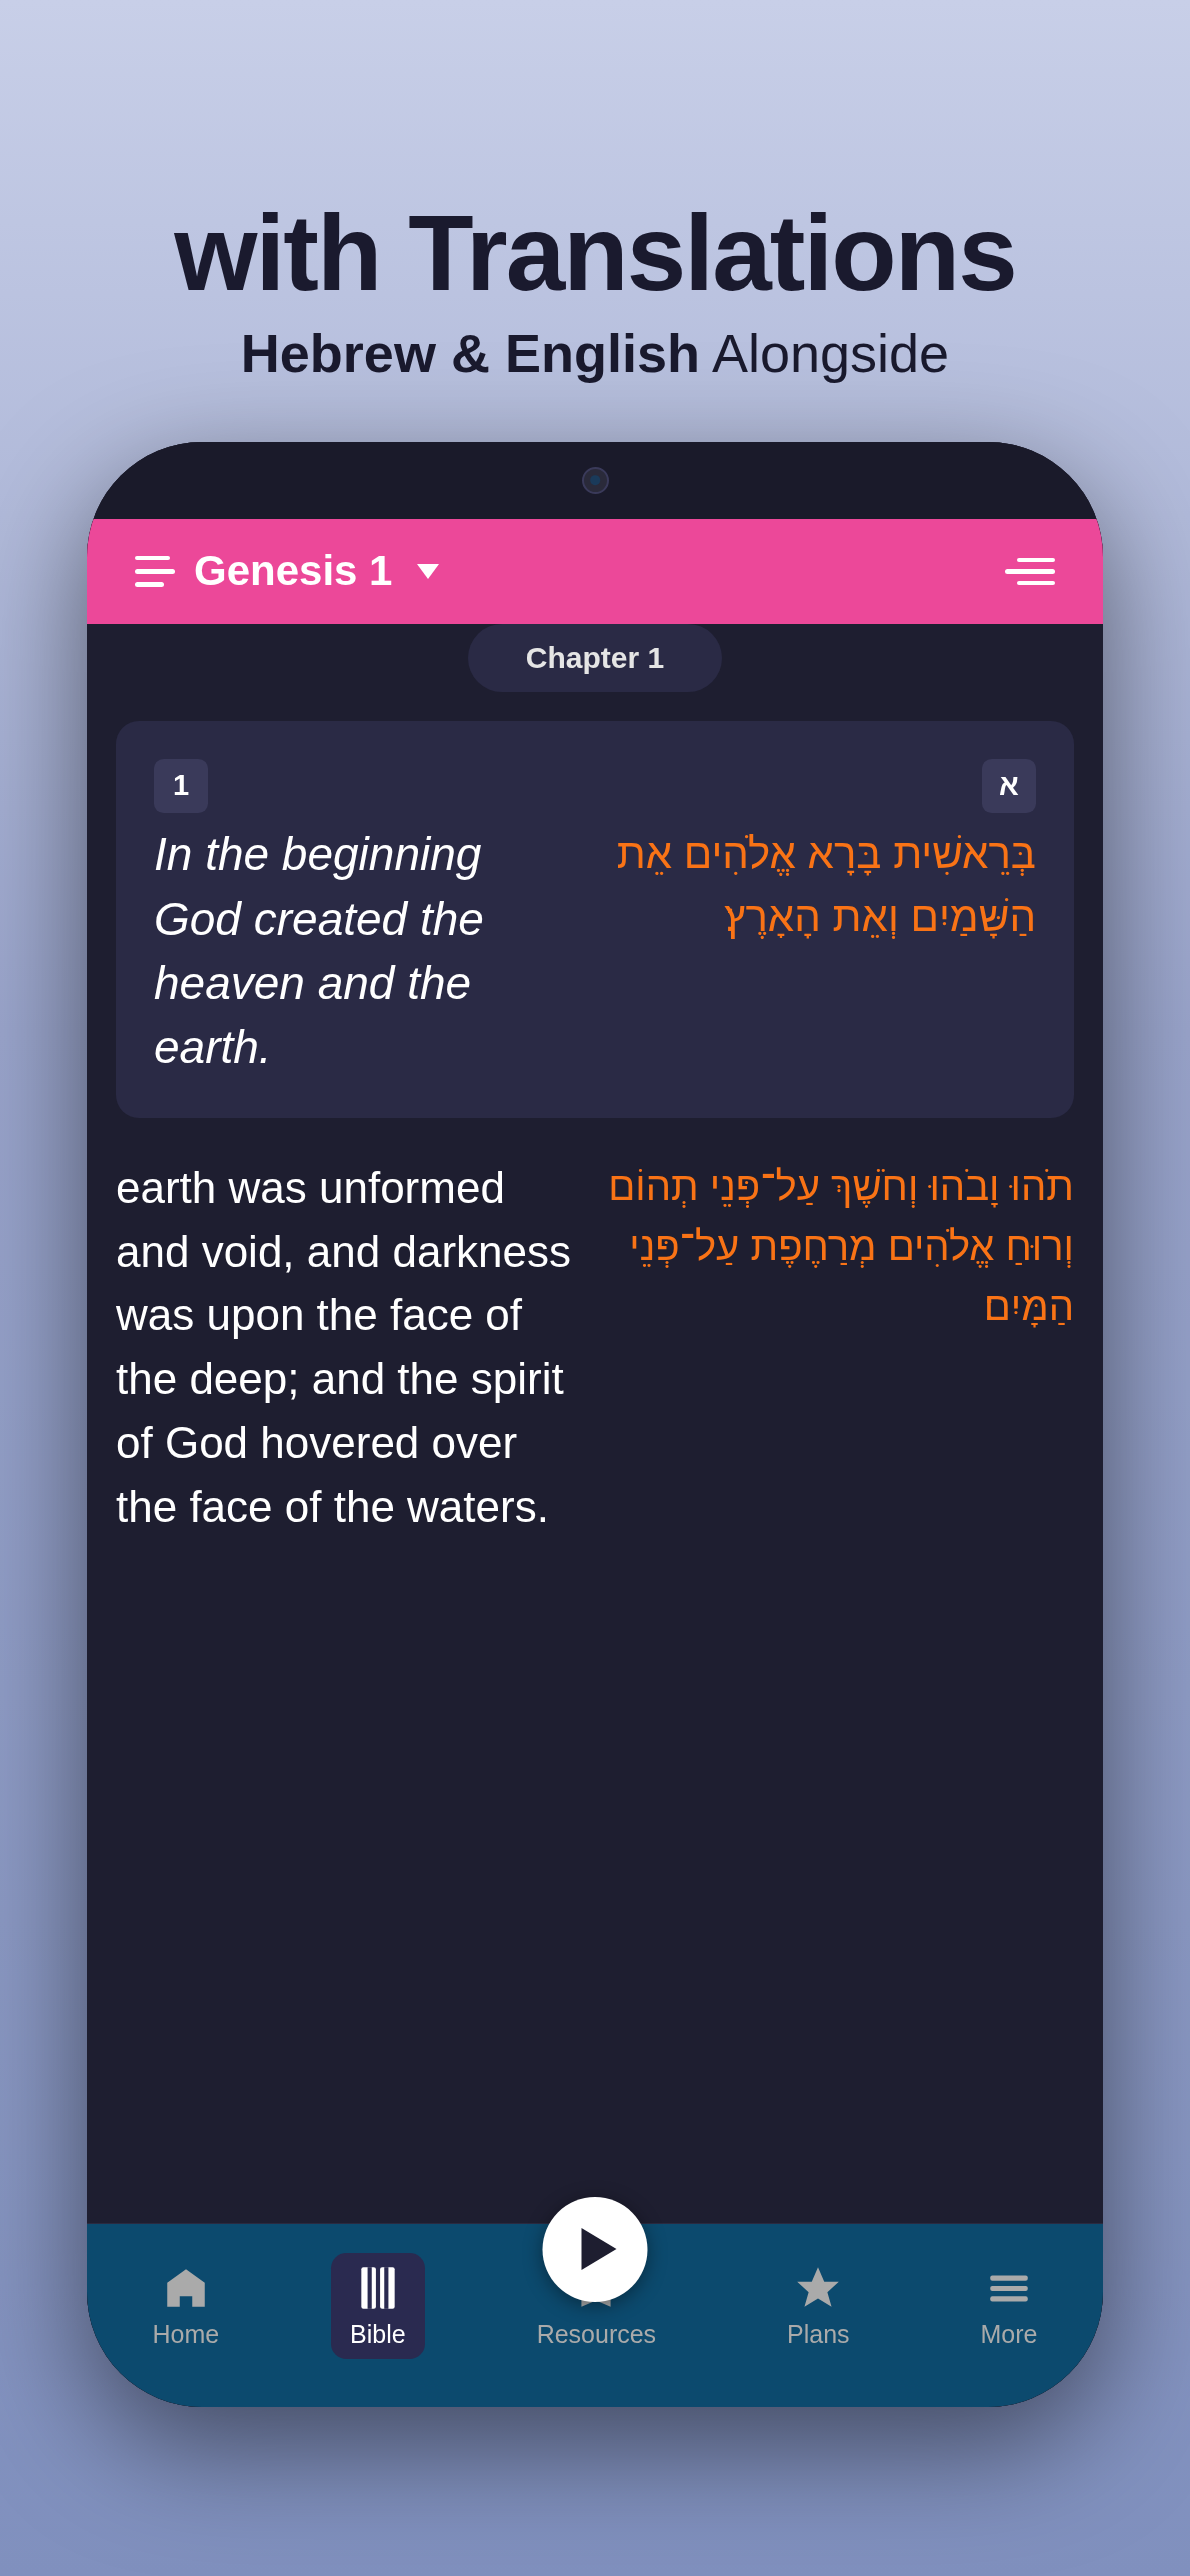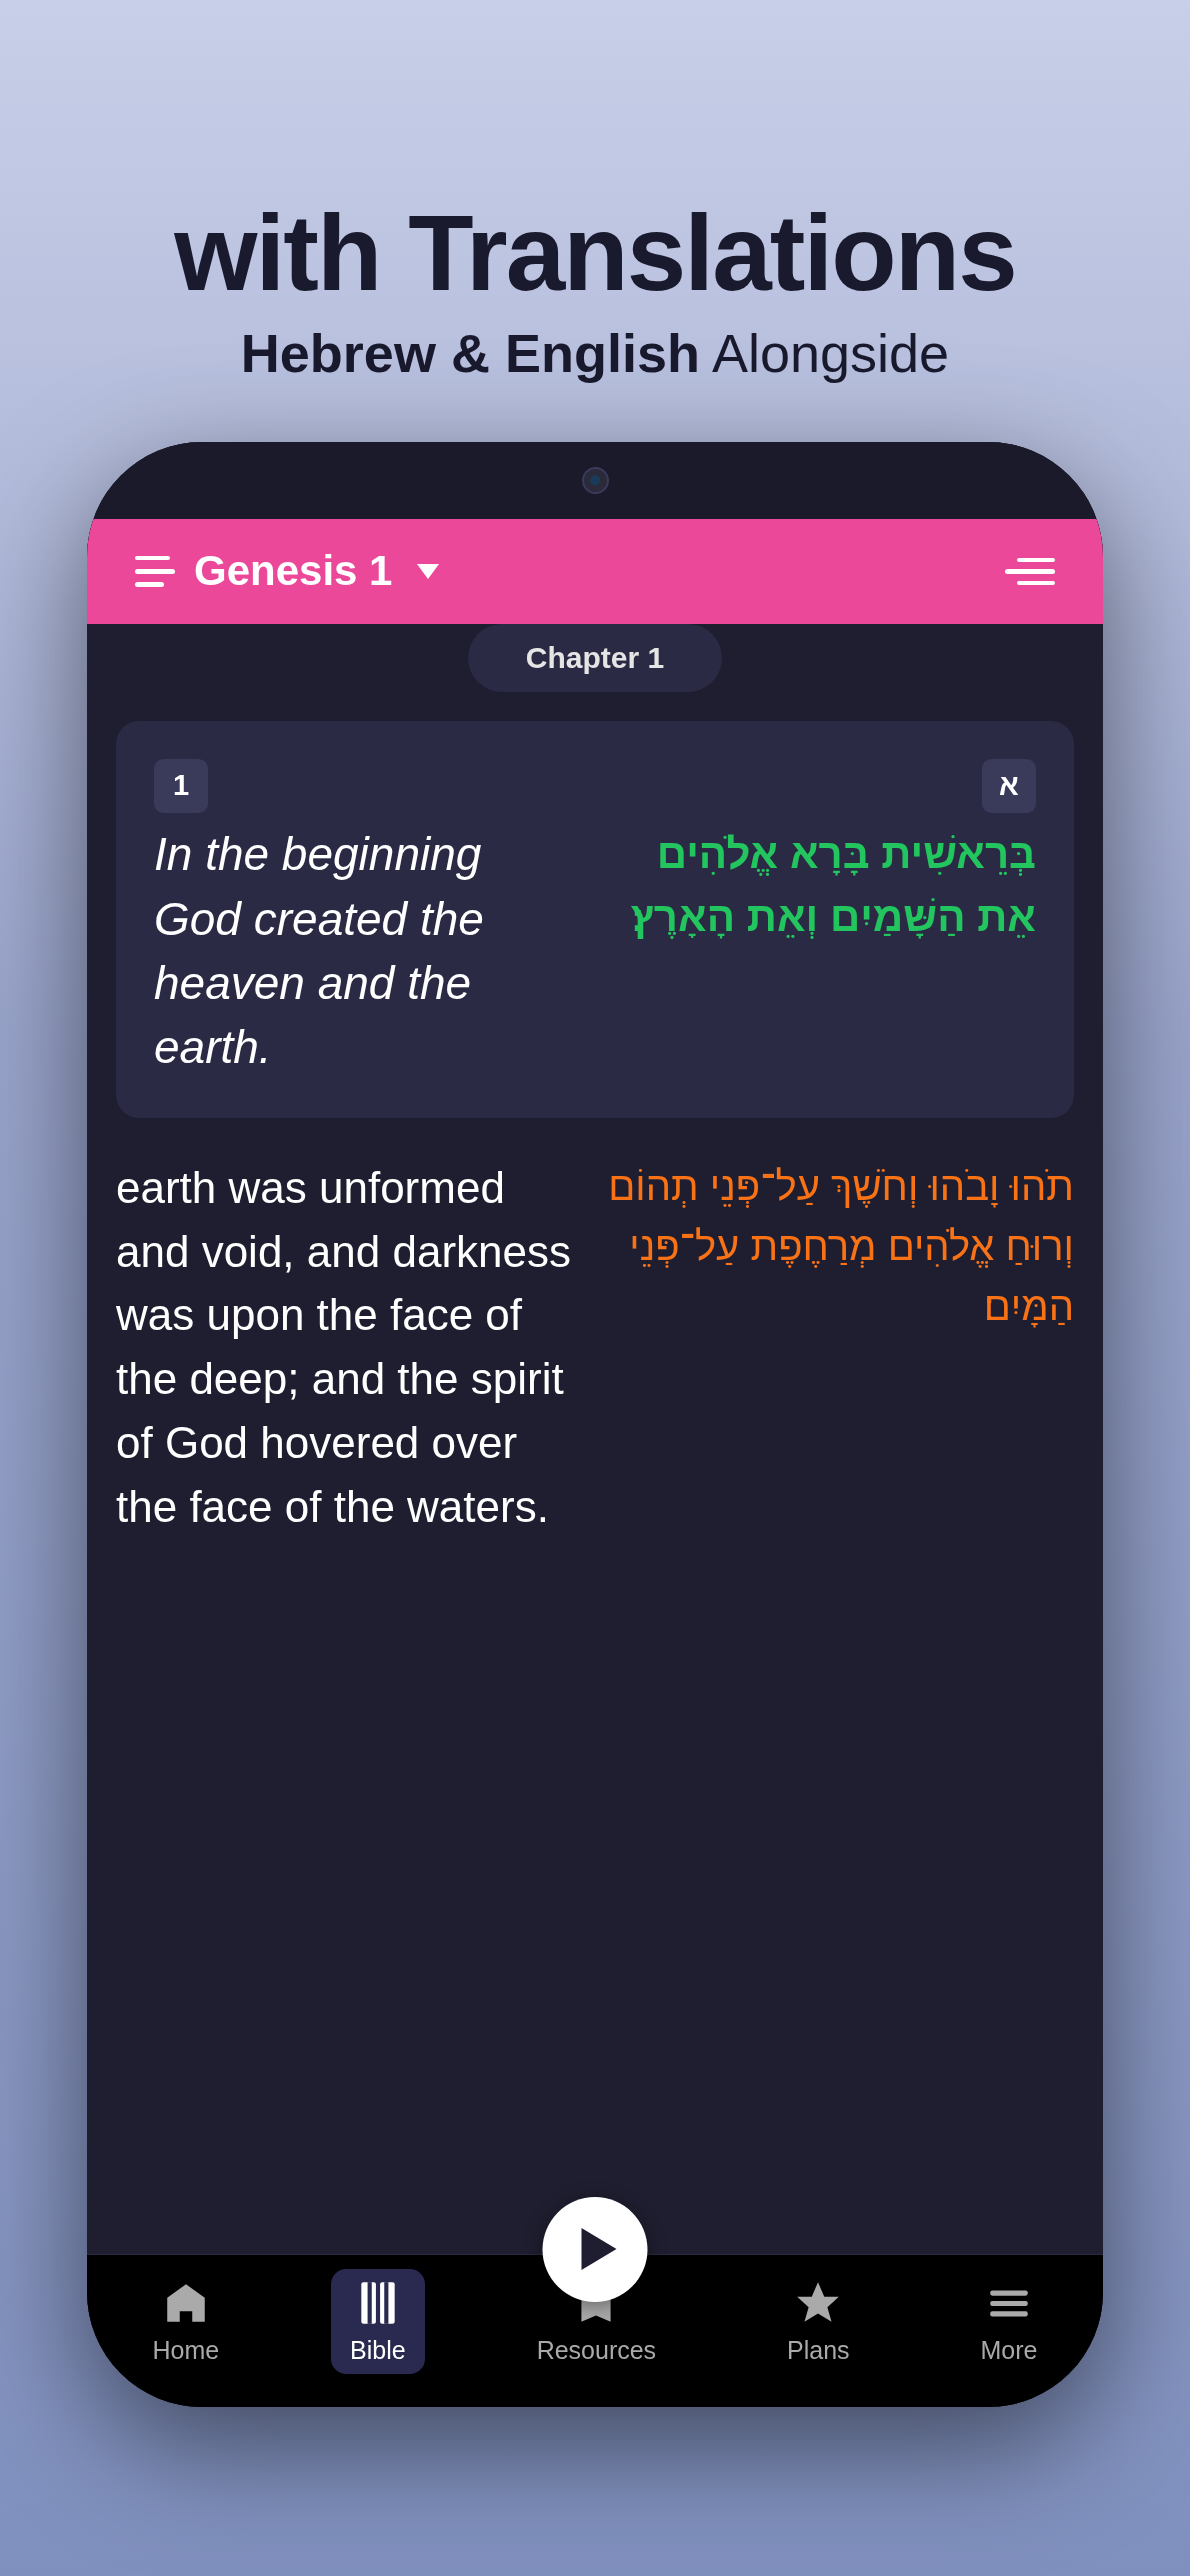--- a/index.html
+++ b/index.html
@@ -226,26 +226,26 @@
       flex: 1;
       color: white;
       font-size: 46px;
       line-height: 1.4;
       font-weight: 400;
       font-style: italic;
     }
 
     .verse-hebrew {
       flex: 1;
-      color: #22c55e;
+      color: #f97316;
       font-size: 42px;
       line-height: 1.5;
       text-align: right;
       direction: rtl;
-      font-weight: 700;
+      font-weight: 400;
     }
 
     .aleph-badge {
       background: #3a3a5a;
       color: white;
       font-size: 29px;
       font-weight: 700;
       width: 54px;
       height: 54px;
       border-radius: 9.6px;
@@ -300,22 +300,22 @@
       height: 0;
       border-top: 21px solid transparent;
       border-bottom: 21px solid transparent;
       border-left: 35px solid #1e1e30;
       margin-left: 7.7px;
     }
 
     
     .tab-bar {
       width: 100%;
-      height: 153px;
-      background: #000000;
+      height: 184px;
+      background: #0c4a6e;
       display: flex;
       align-items: center;
       justify-content: space-around;
       border-top: 1px solid #2a2a40;
       flex-shrink: 0;
       padding-bottom: 19px;
     }
 
     .tab-item {
       display: flex;

